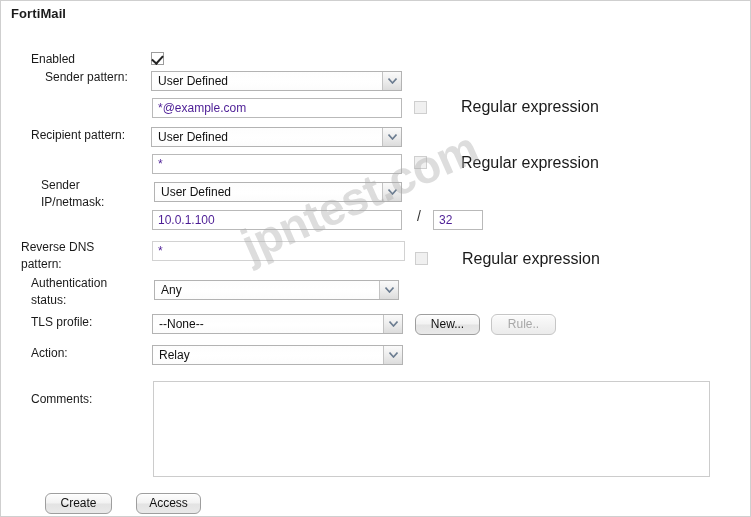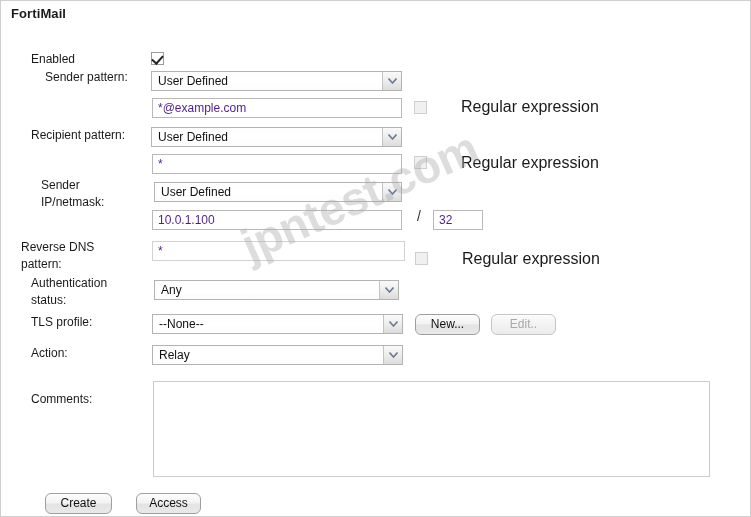--- a/index.html
+++ b/index.html
@@ -271,21 +271,21 @@
     <div class="lbl" style="left:30px; top:313px;">TLS profile:</div>
     <div class="sel" style="left:151px; top:313px; width:251px;">
       <span>--None--</span>
       <span class="arrowbox">
         <svg width="9" height="6" viewBox="0 0 9 6">
             <path d="M0.5 0.5 L4.5 5 L8.5 0.5" fill="none" stroke="#6b7c90" stroke-width="1.6"></path>
           </svg>
       </span>
     </div>
     <div class="btn" style="left:414px; top:313px; width:65px;">New...</div>
-    <div class="btn disabled" style="left:490px; top:313px; width:65px;">Edit..</div>
+    <div class="btn disabled" style="left:490px; top:313px; width:65px;">Rule..</div>
 
     <div class="lbl" style="left:30px; top:344px;">Action:</div>
     <div class="sel" style="left:151px; top:344px; width:251px;">
       <span>Relay</span>
       <span class="arrowbox">
         <svg width="9" height="6" viewBox="0 0 9 6">
             <path d="M0.5 0.5 L4.5 5 L8.5 0.5" fill="none" stroke="#6b7c90" stroke-width="1.6"></path>
           </svg>
       </span>
     </div>

